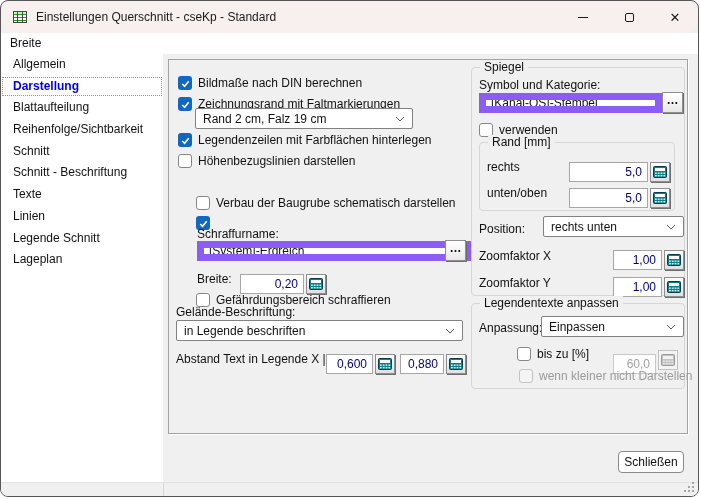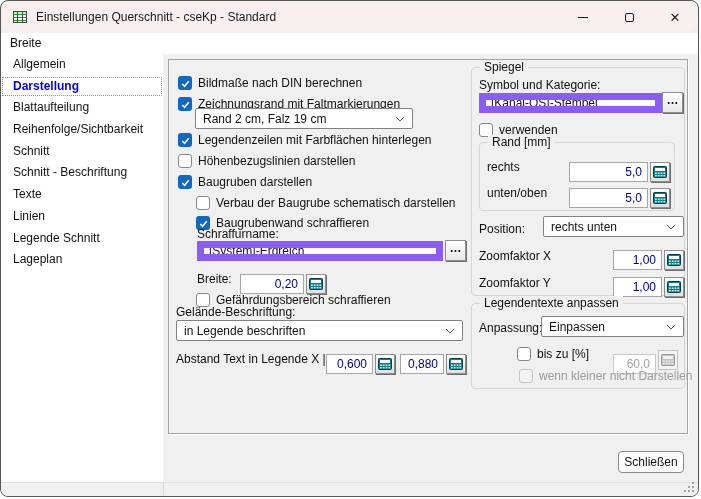--- a/index.html
+++ b/index.html
@@ -128,45 +128,36 @@
         </svg>
       </span>
     <span>Legendenzeilen mit Farbflächen hinterlegen</span>
   </div>
 
   <div class="row" style="left:177px;top:152px;">
     <span class="cb off"></span>
     <span>Höhenbezugslinien darstellen</span>
   </div>
 
-  <div class="row" style="left:177px;top:173px;">
-    <span class="cb on">
-        <svg width="11" height="11" viewBox="0 0 12 12">
-          <polyline points="2.5,6.5 5,9 9.5,3.5" stroke="#fff" stroke-width="1.7" fill="none"></polyline>
-        </svg>
-      </span>
-    <span>Baugruben darstellen</span>
-  </div>
 
   <div class="row" style="left:195px;top:194px;">
     <span class="cb off"></span>
     <span>Verbau der Baugrube schematisch darstellen</span>
   </div>
 
   <div class="row" style="left:195px;top:214px;">
     <span class="cb on">
         <svg width="11" height="11" viewBox="0 0 12 12">
           <polyline points="2.5,6.5 5,9 9.5,3.5" stroke="#fff" stroke-width="1.7" fill="none"></polyline>
         </svg>
       </span>
-    <span>Baugrubenwand schraffieren</span>
   </div>
 
   <div class="text-label" style="left:196px;top:226px;">Schraffurname:</div>
-  <div class="tfield" style="left:196px;top:240px;width:246px;text-decoration:underline;">
+  <div class="tfield" style="left:196px;top:240px;width:274px;text-decoration:underline;">
     <span>[System]-Erdreich</span>
   </div>
   <div class="ellip" style="left:444px;top:239px;">
     <span>…</span>
   </div>
 
   <div class="text-label" style="left:196px;top:271px;">Breite:</div>
   <div class="numgrp" style="left:239px;top:267px;">
     <div class="numbox" style="width:64px;">
         <span>0,20</span>

